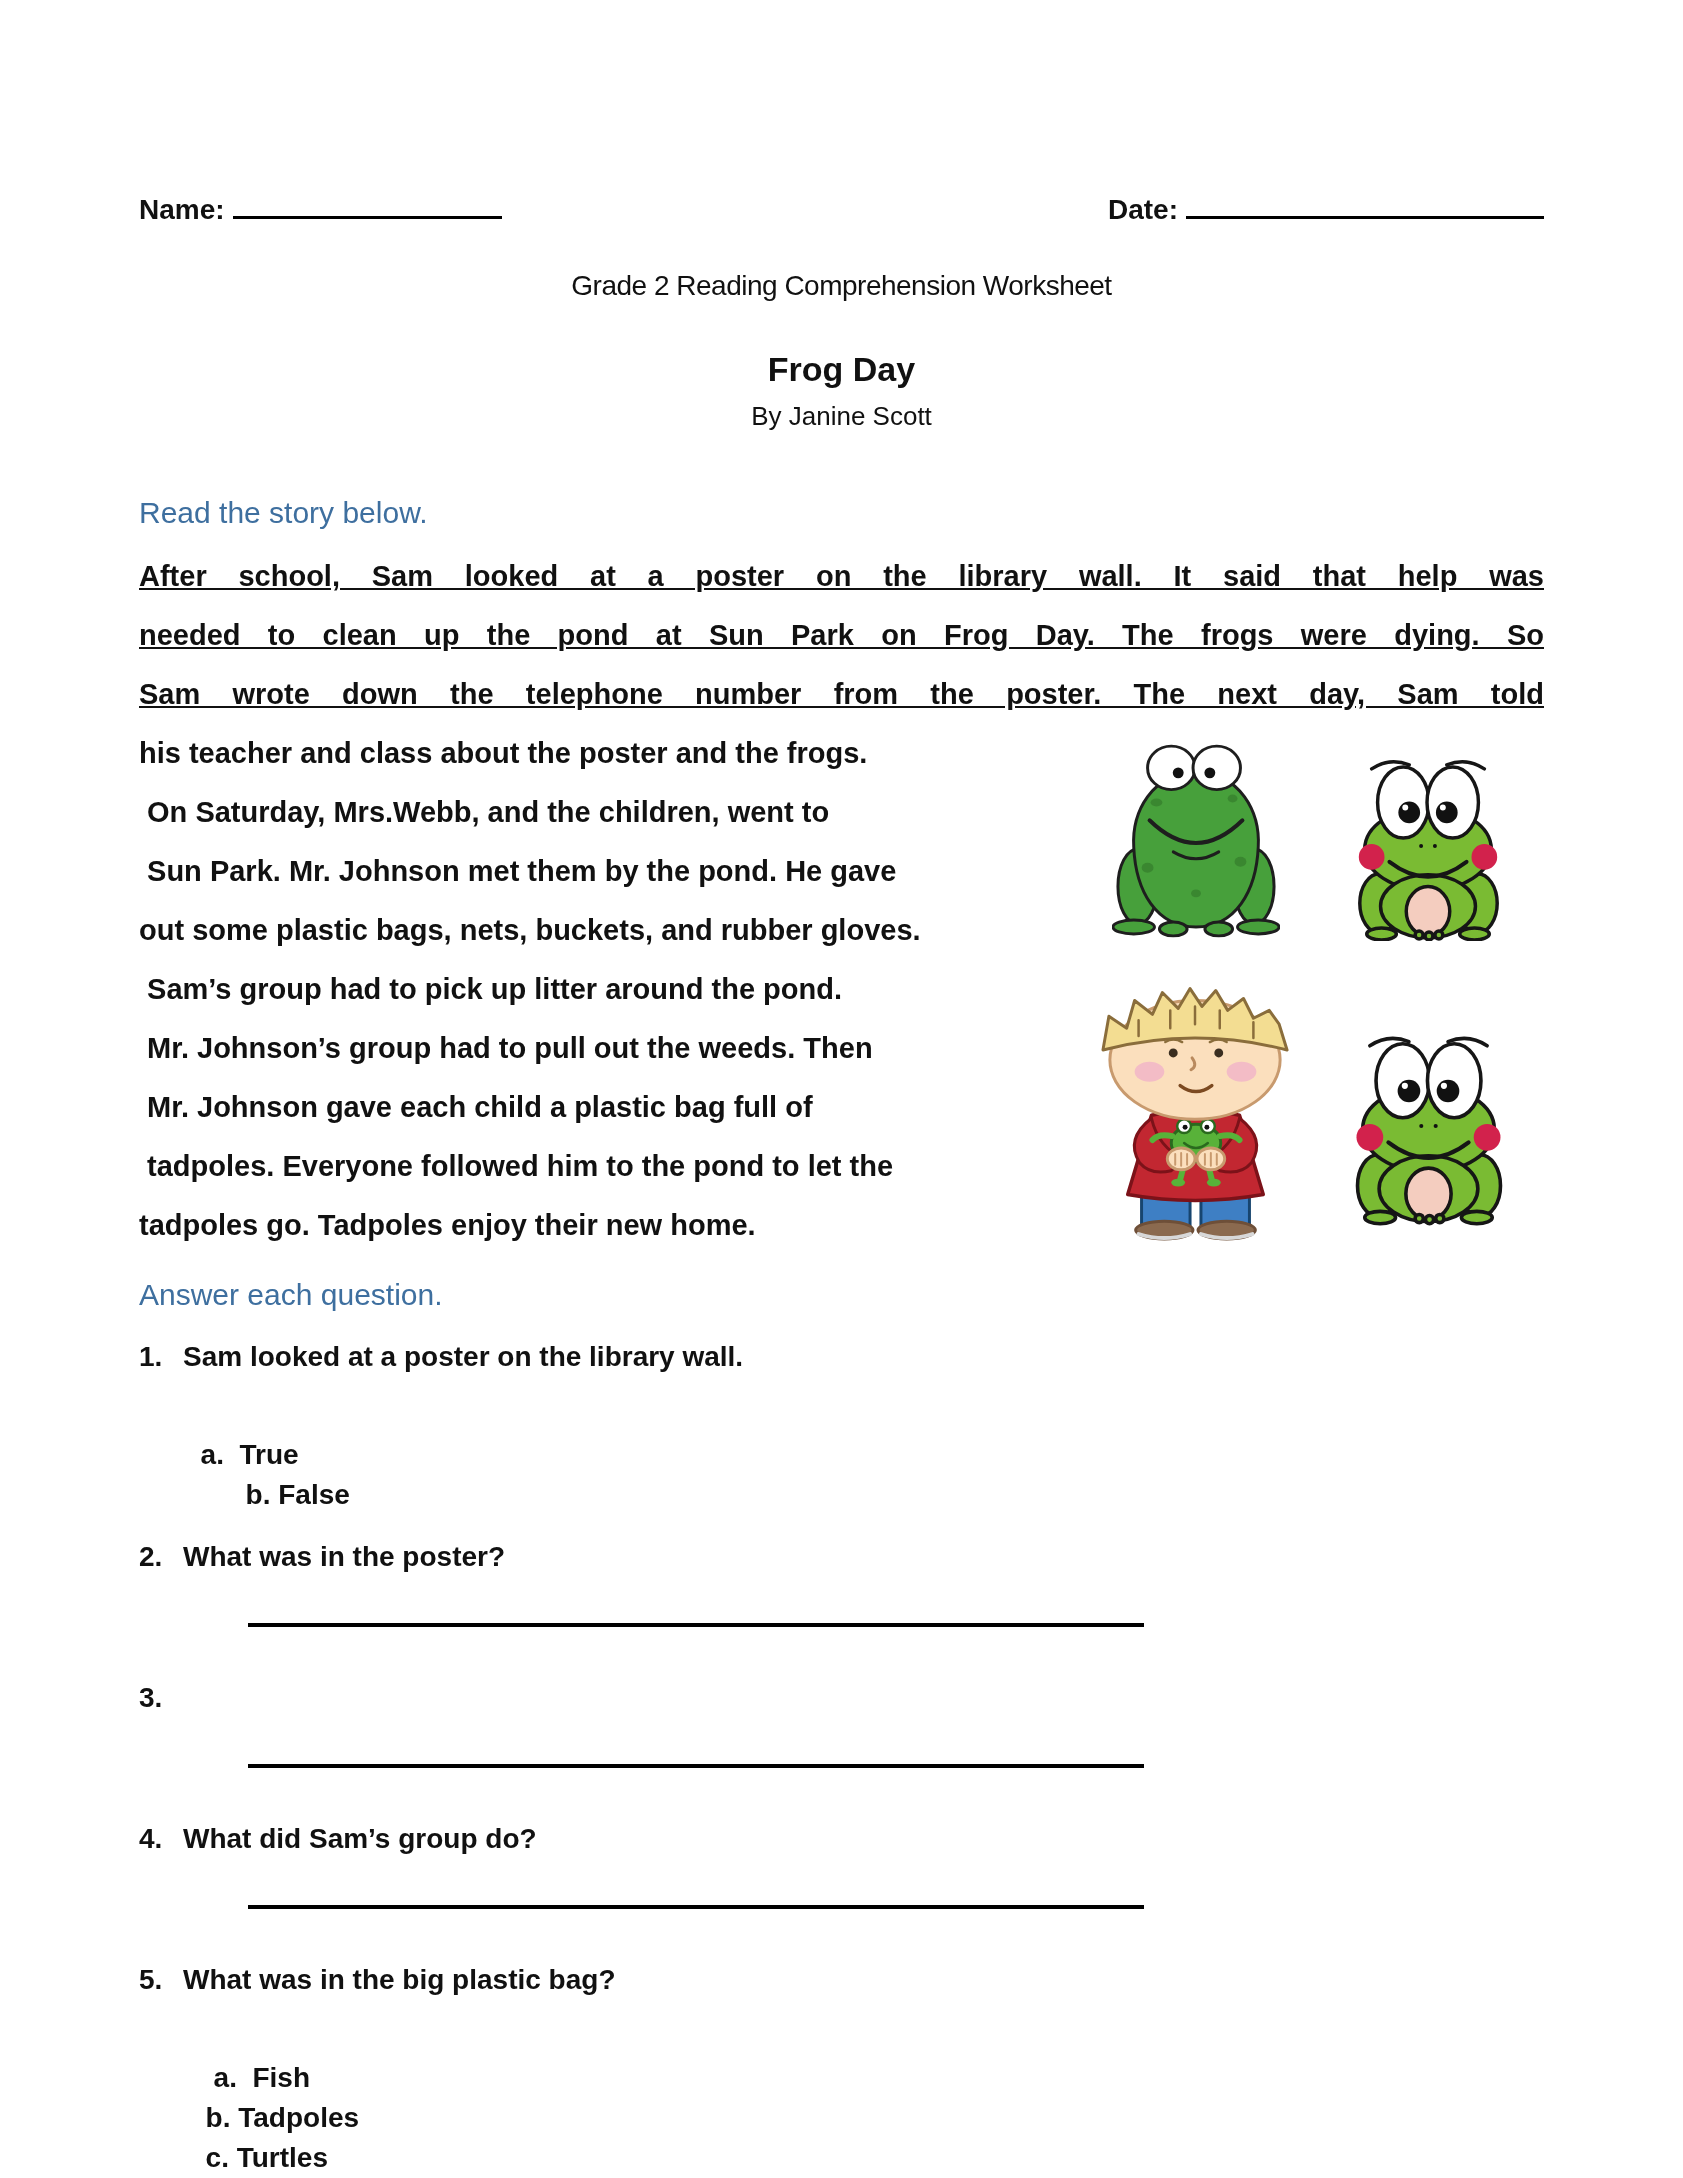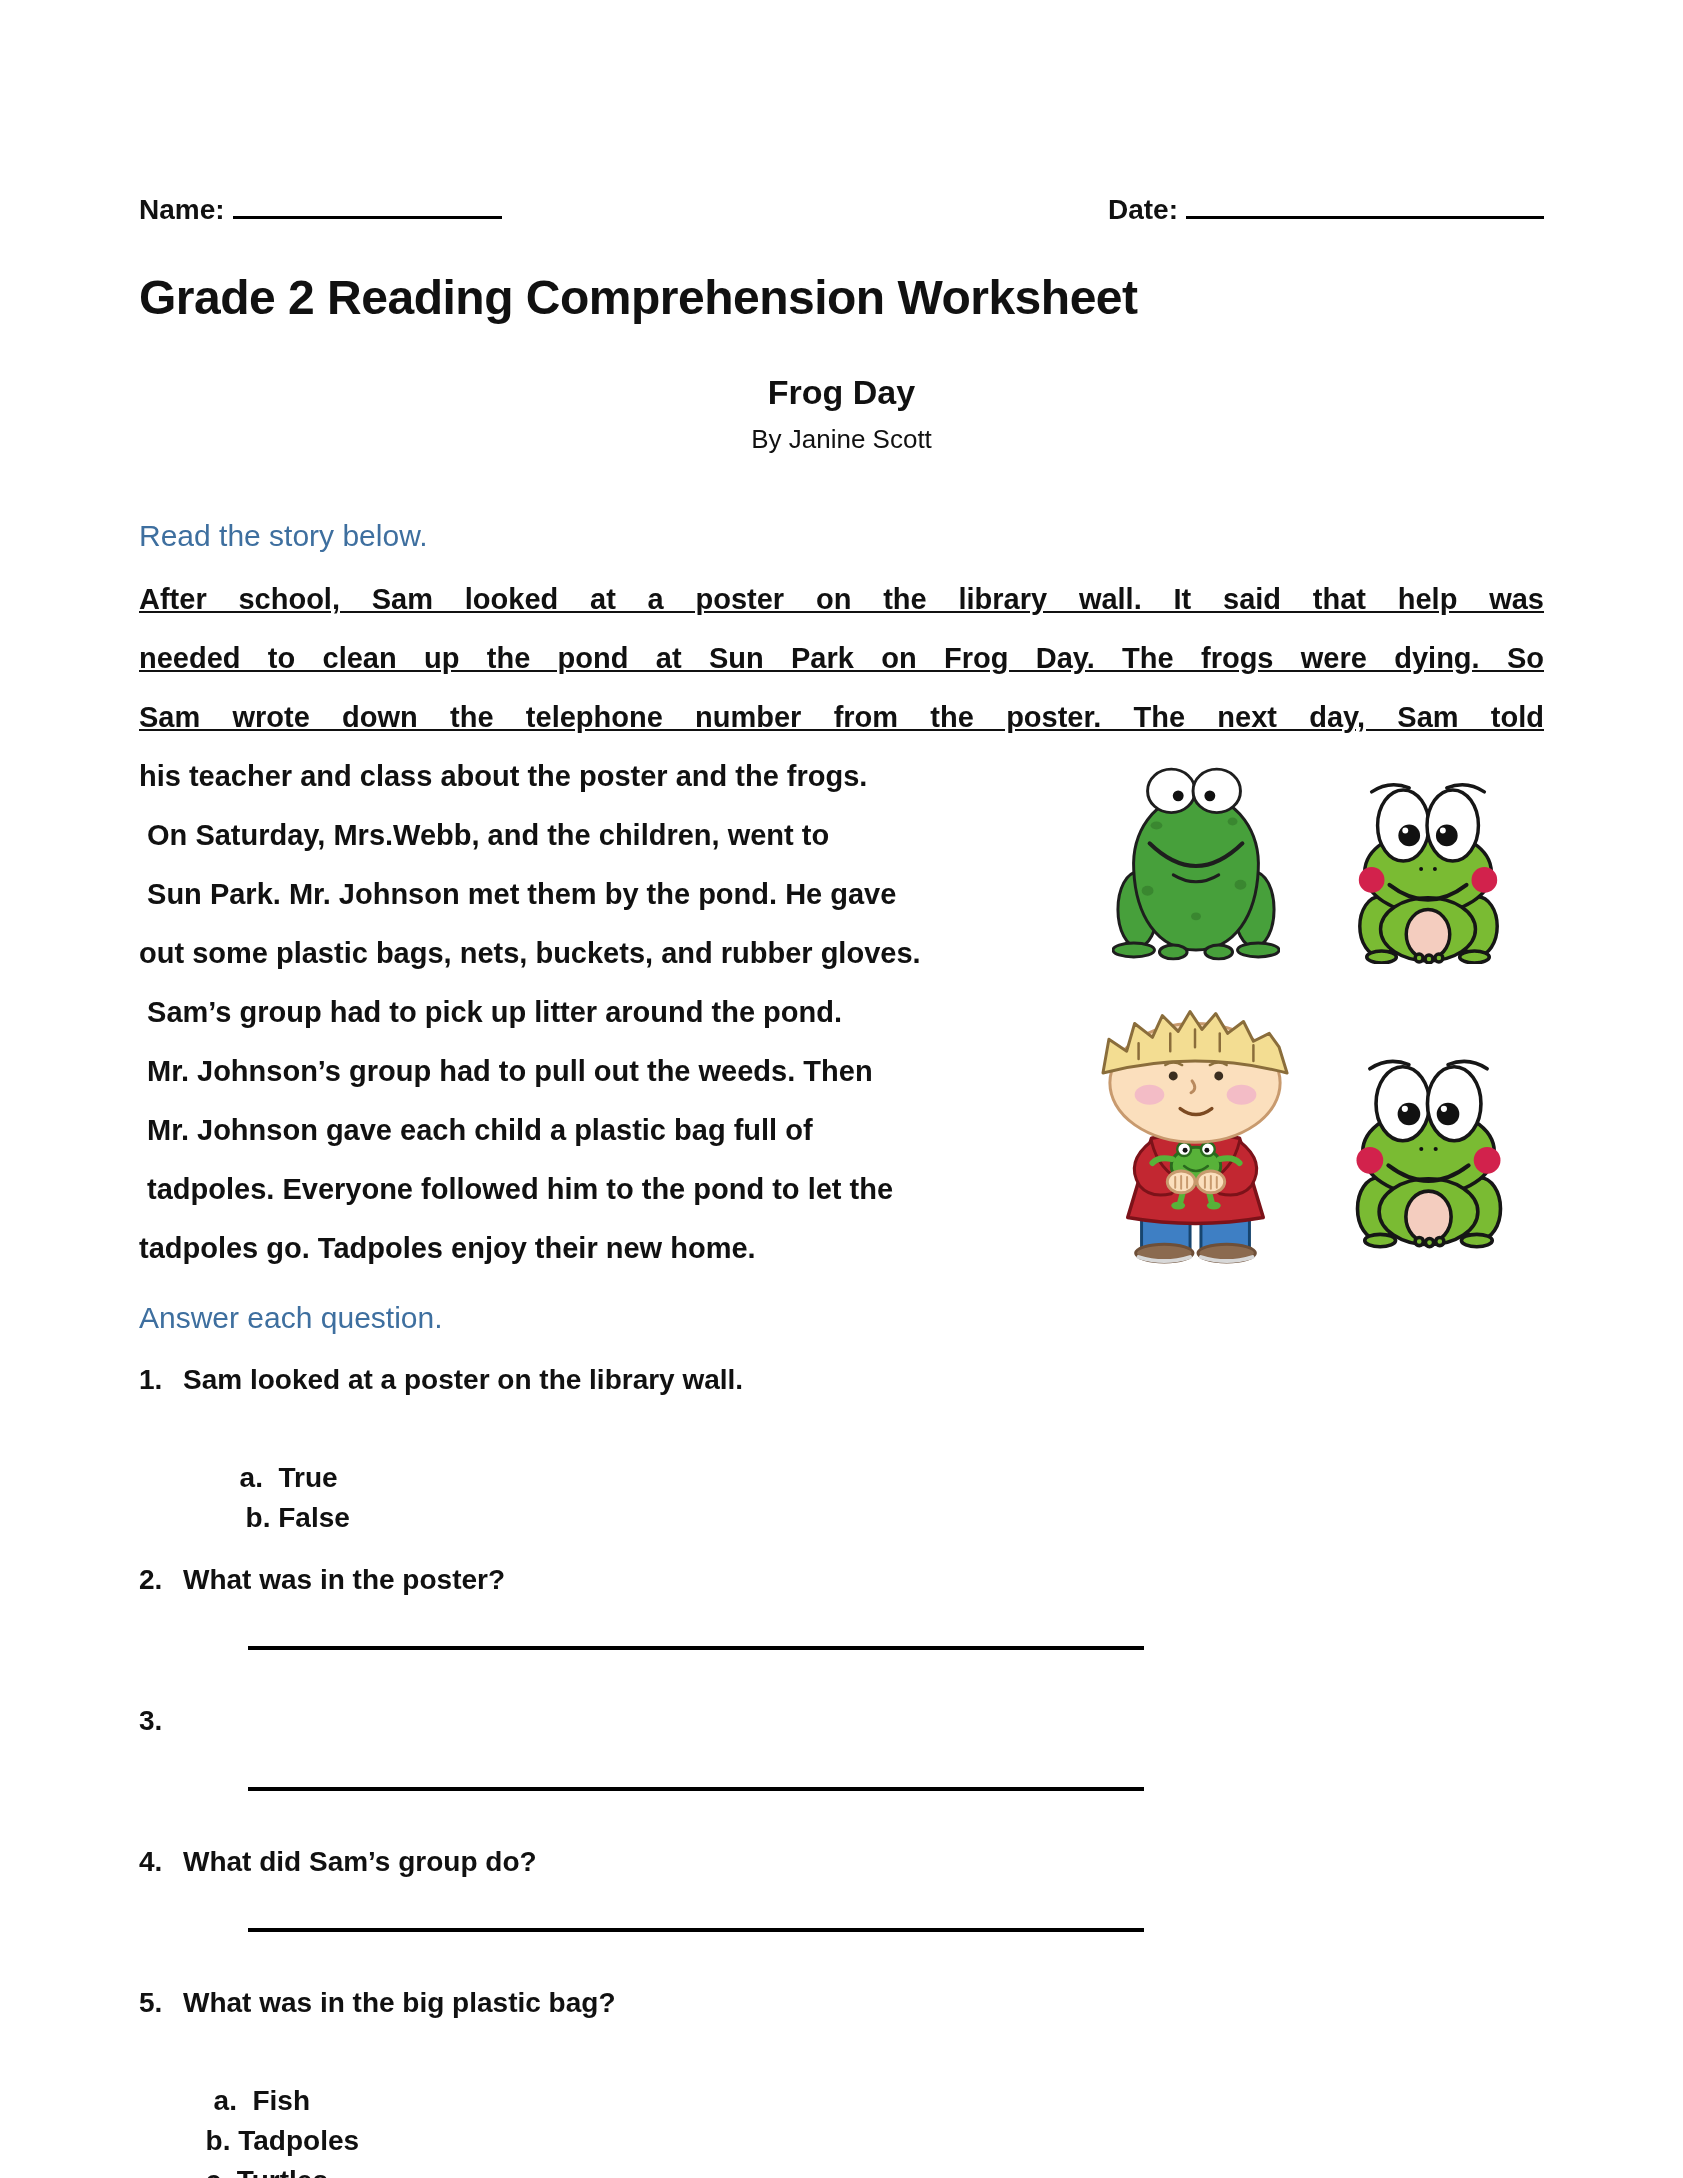--- a/index.html
+++ b/index.html
@@ -8,42 +8,42 @@
     padding:188px 139px 0 139px;overflow:hidden;
     font-family:"Liberation Sans", sans-serif;color:#111;
   }
   
   .hdr-row{display:flex;justify-content:space-between;align-items:flex-end;}
   .hdr-group{font-size:28px;font-weight:700;white-space:nowrap;}
   .blank{display:inline-block;border-bottom:3px solid #000;height:1em;vertical-align:baseline;margin-left:8px;}
   .blank.name{width:269px;}
   .blank.date{width:358px;}
   
-  .title{margin-top:44px;text-align:left;font-size:48px;font-weight:700;letter-spacing:-0.5px;}
+  .title{margin-top:44px;text-align:center;font-size:28px;font-weight:400;letter-spacing:-0.5px;}
   .story-title{margin-top:48px;text-align:center;font-size:34px;font-weight:700;}
   .byline{margin-top:12px;text-align:center;font-size:26px;font-weight:400;}
   
   .blue-heading{color:var(--heading-blue,#3E6F9F);font-size:30px;font-weight:400;margin-top:61px;line-height:40px;}
   .blue-heading.answers{margin-top:20px;}
   
   .story{margin-top:14px;font-size:29px;font-weight:700;line-height:59px;}
   .sline{white-space:pre;}
   .sline.just{white-space:normal;text-align:justify;text-align-last:justify;text-decoration:underline;}
   .clips{
     float:right;width:465px;margin:-40px 0 0 22px;
     display:grid;grid-template-columns:233px 233px;gap:8px 0;
     align-items:end;justify-items:center;
   }
   .clips svg{display:block;}
   
   .q-row{display:flex;font-size:28px;font-weight:700;line-height:40px;margin-top:22px;}
   .q-num{width:44px;flex:none;}
   .q-options{font-size:28px;font-weight:700;line-height:40px;margin-top:18px;white-space:pre;}
   .opt{display:inline-block;}
-  .q1-a{margin-left:85px;}   .q1-b{margin-left:91px;}
+  .q1-a{margin-left:46px;}   .q1-b{margin-left:91px;}
   .q5-a{margin-left:59px;}   .q5-b{margin-left:51px;}  .q5-c{margin-left:51px;}
   .ansline{width:896px;margin:46px 0 0 109px;border-bottom:4px solid #000;height:0;}
   .after-line{margin-top:51px;}
 </style>
 </head>
 <body>
 
 <div class="hdr-row">
   <div class="hdr-group">
     <span>Name:</span><span class="blank name"></span>

